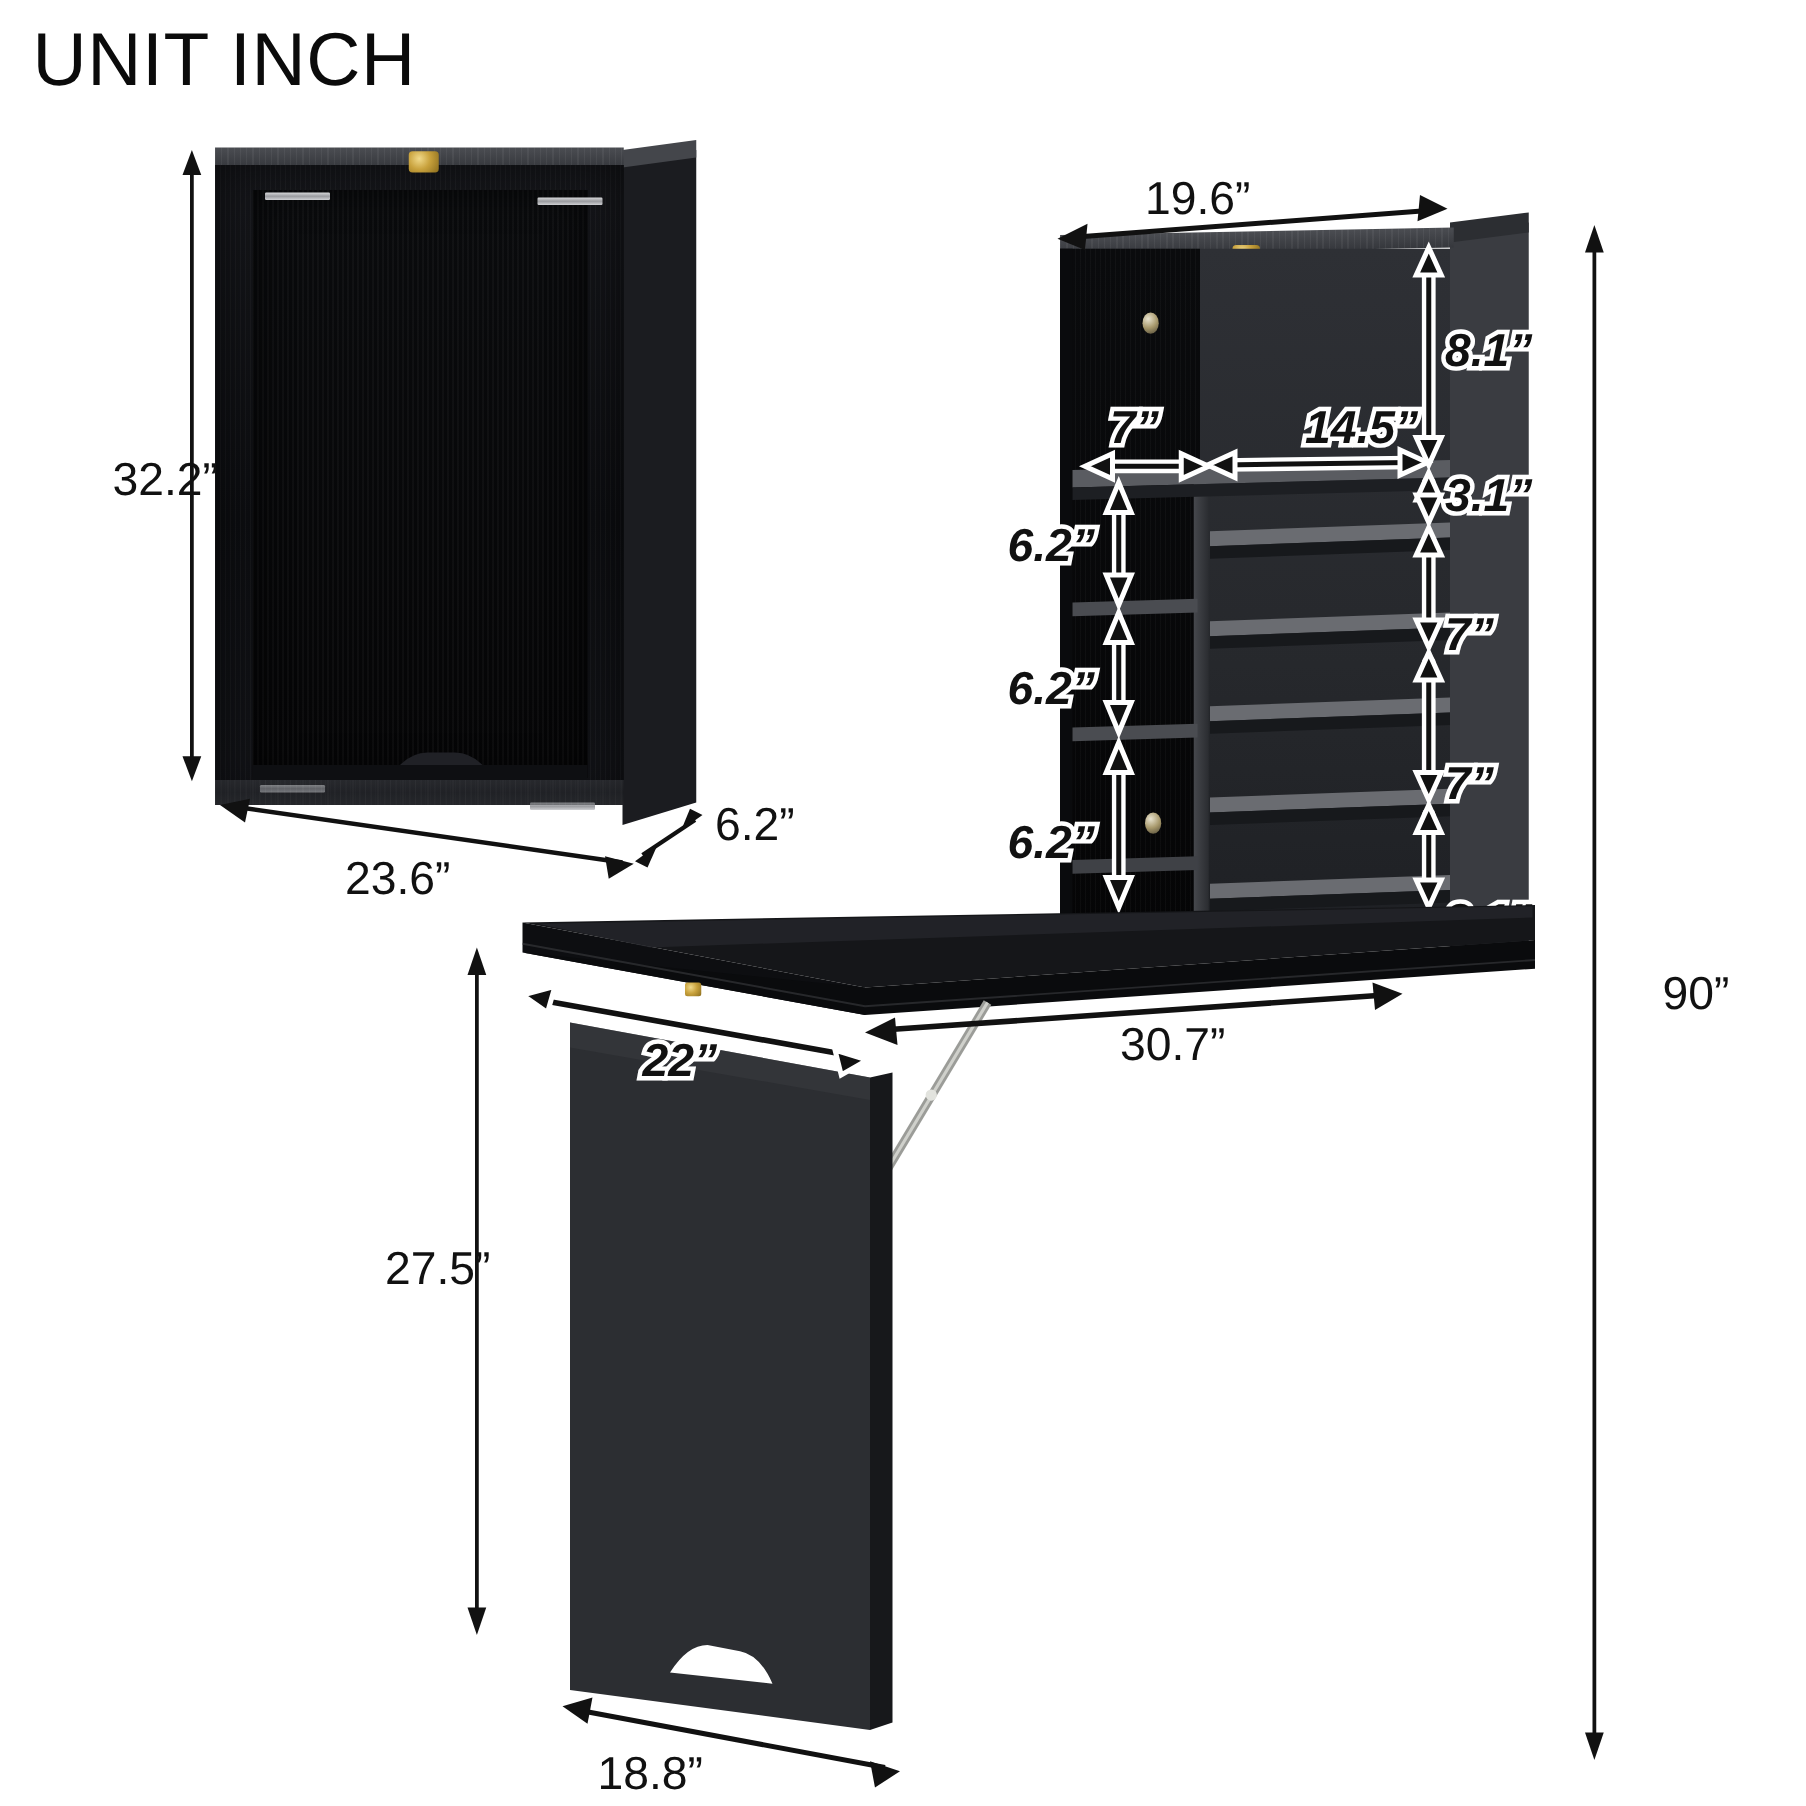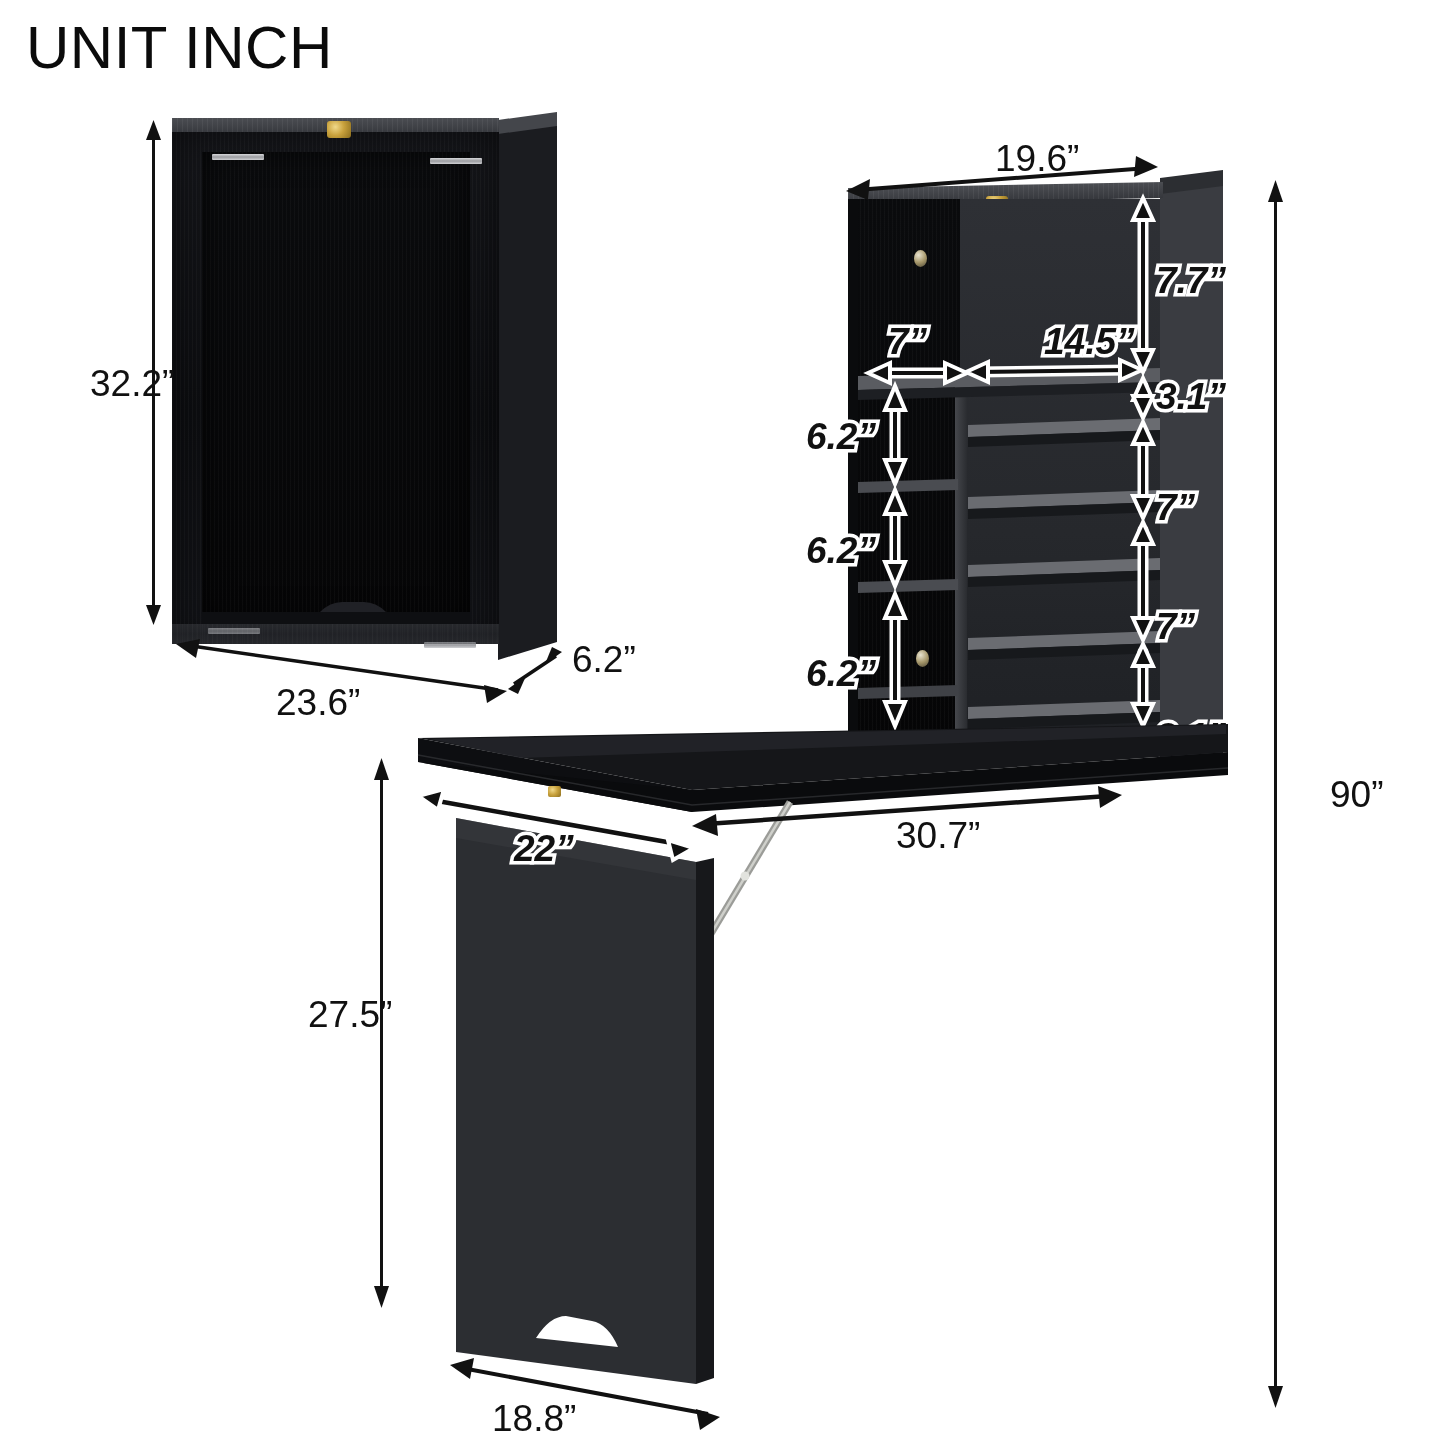--- a/index.html
+++ b/index.html
@@ -225,21 +225,21 @@
       <polygon points="858,482 958,479 958,490 858,493" fill="#4a4c51"></polygon>
       <polygon points="858,582 958,579 958,590 858,593" fill="#4a4c51"></polygon>
       <polygon points="858,688 958,685 958,696 858,699" fill="#3f4146"></polygon>
     </svg>
 
     <svg width="1445" height="1445" style="position:absolute;left:0;top:0;pointer-events:none">
       <line x1="856" y1="190" x2="1148" y2="168" stroke="#111111" stroke-width="4"></line>
       <polygon points="846,191 870,179 868,200" fill="#111111"></polygon>
       <polygon points="1158,167 1134,177 1136,156" fill="#111111"></polygon>
     </svg>
-    <div class="dim" style="left:995px; top:140px;">19.6”</div>
+    <div class="dim" style="left:916px; top:140px;">19.6”</div>
 
     <svg width="1445" height="1445" style="position:absolute;left:0;top:0;pointer-events:none">
 
       <line x1="880" y1="373" x2="957" y2="373" stroke="#ffffff" stroke-width="11" stroke-linecap="round"></line>
       <line x1="880" y1="373" x2="957" y2="373" stroke="#111111" stroke-width="4"></line>
       <polygon points="868,373 890,363 890,383" fill="#111111" stroke="#ffffff" stroke-width="4"></polygon>
       <polygon points="967,373 945,363 945,383" fill="#111111" stroke="#ffffff" stroke-width="4"></polygon>
 
       <line x1="978" y1="372" x2="1128" y2="370" stroke="#ffffff" stroke-width="11" stroke-linecap="round"></line>
       <line x1="978" y1="372" x2="1128" y2="370" stroke="#111111" stroke-width="4"></line>
@@ -274,21 +274,21 @@
         <polygon points="1143,422 1133,444 1153,444"></polygon>
         <polygon points="1143,518 1133,496 1153,496"></polygon>
         <polygon points="1143,522 1133,544 1153,544"></polygon>
         <polygon points="1143,640 1133,618 1153,618"></polygon>
         <polygon points="1143,644 1133,666 1153,666"></polygon>
         <polygon points="1143,726 1133,704 1153,704"></polygon>
         <polygon points="1143,730 1133,752 1153,752"></polygon>
         <polygon points="1143,762 1133,740 1153,740"></polygon>
       </g>
     </svg>
-    <div class="dim-w" style="left:1156px; top:262px;">7.7”</div>
+    <div class="dim-w" style="left:1156px; top:262px;">8.1”</div>
     <div class="dim-w" style="left:1156px; top:378px;">3.1”</div>
     <div class="dim-w" style="left:1156px; top:489px;">7”</div>
     <div class="dim-w" style="left:1156px; top:608px;">7”</div>
     <div class="dim-w" style="left:1156px; top:718px;">3.1”</div>
 
     <svg width="1445" height="1445" style="position:absolute;left:0;top:0;pointer-events:none">
       <g stroke="#ffffff" stroke-width="11" stroke-linecap="round" fill="none">
         <line x1="895" y1="400" x2="895" y2="470"></line>
         <line x1="895" y1="504" x2="895" y2="572"></line>
         <line x1="895" y1="608" x2="895" y2="712"></line>
@@ -366,21 +366,21 @@
       <polygon points="381.5,758 374,780 389,780" fill="#111111"></polygon>
       <polygon points="381.5,1308 374,1286 389,1286" fill="#111111"></polygon>
     </svg>
     <div class="dim" style="left:272px; top:996px;margin-left:36px;">27.5”</div>
 
     <svg width="1445" height="1445" style="position:absolute;left:0;top:0;pointer-events:none">
       <line x1="462" y1="1368" x2="708" y2="1414" stroke="#111111" stroke-width="4"></line>
       <polygon points="450,1365 474,1358 470,1379" fill="#111111"></polygon>
       <polygon points="720,1417 696,1409 700,1430" fill="#111111"></polygon>
     </svg>
-    <div class="dim" style="left:478px; top:1400px;margin-left:14px;">18.8”</div>
+    <div class="dim" style="left:478px; top:1400px;">18.8”</div>
   </div>
 
   <div>
     <div class="aline v" style="left:1274px; top:190px; height:1210px;"></div>
     <svg width="1445" height="1445" style="position:absolute;left:0;top:0;pointer-events:none">
       <polygon points="1275.5,180 1268,202 1283,202" fill="#111111"></polygon>
       <polygon points="1275.5,1408 1268,1386 1283,1386" fill="#111111"></polygon>
     </svg>
     <div class="dim" style="left:1330px; top:776px;">90”</div>
   </div>

